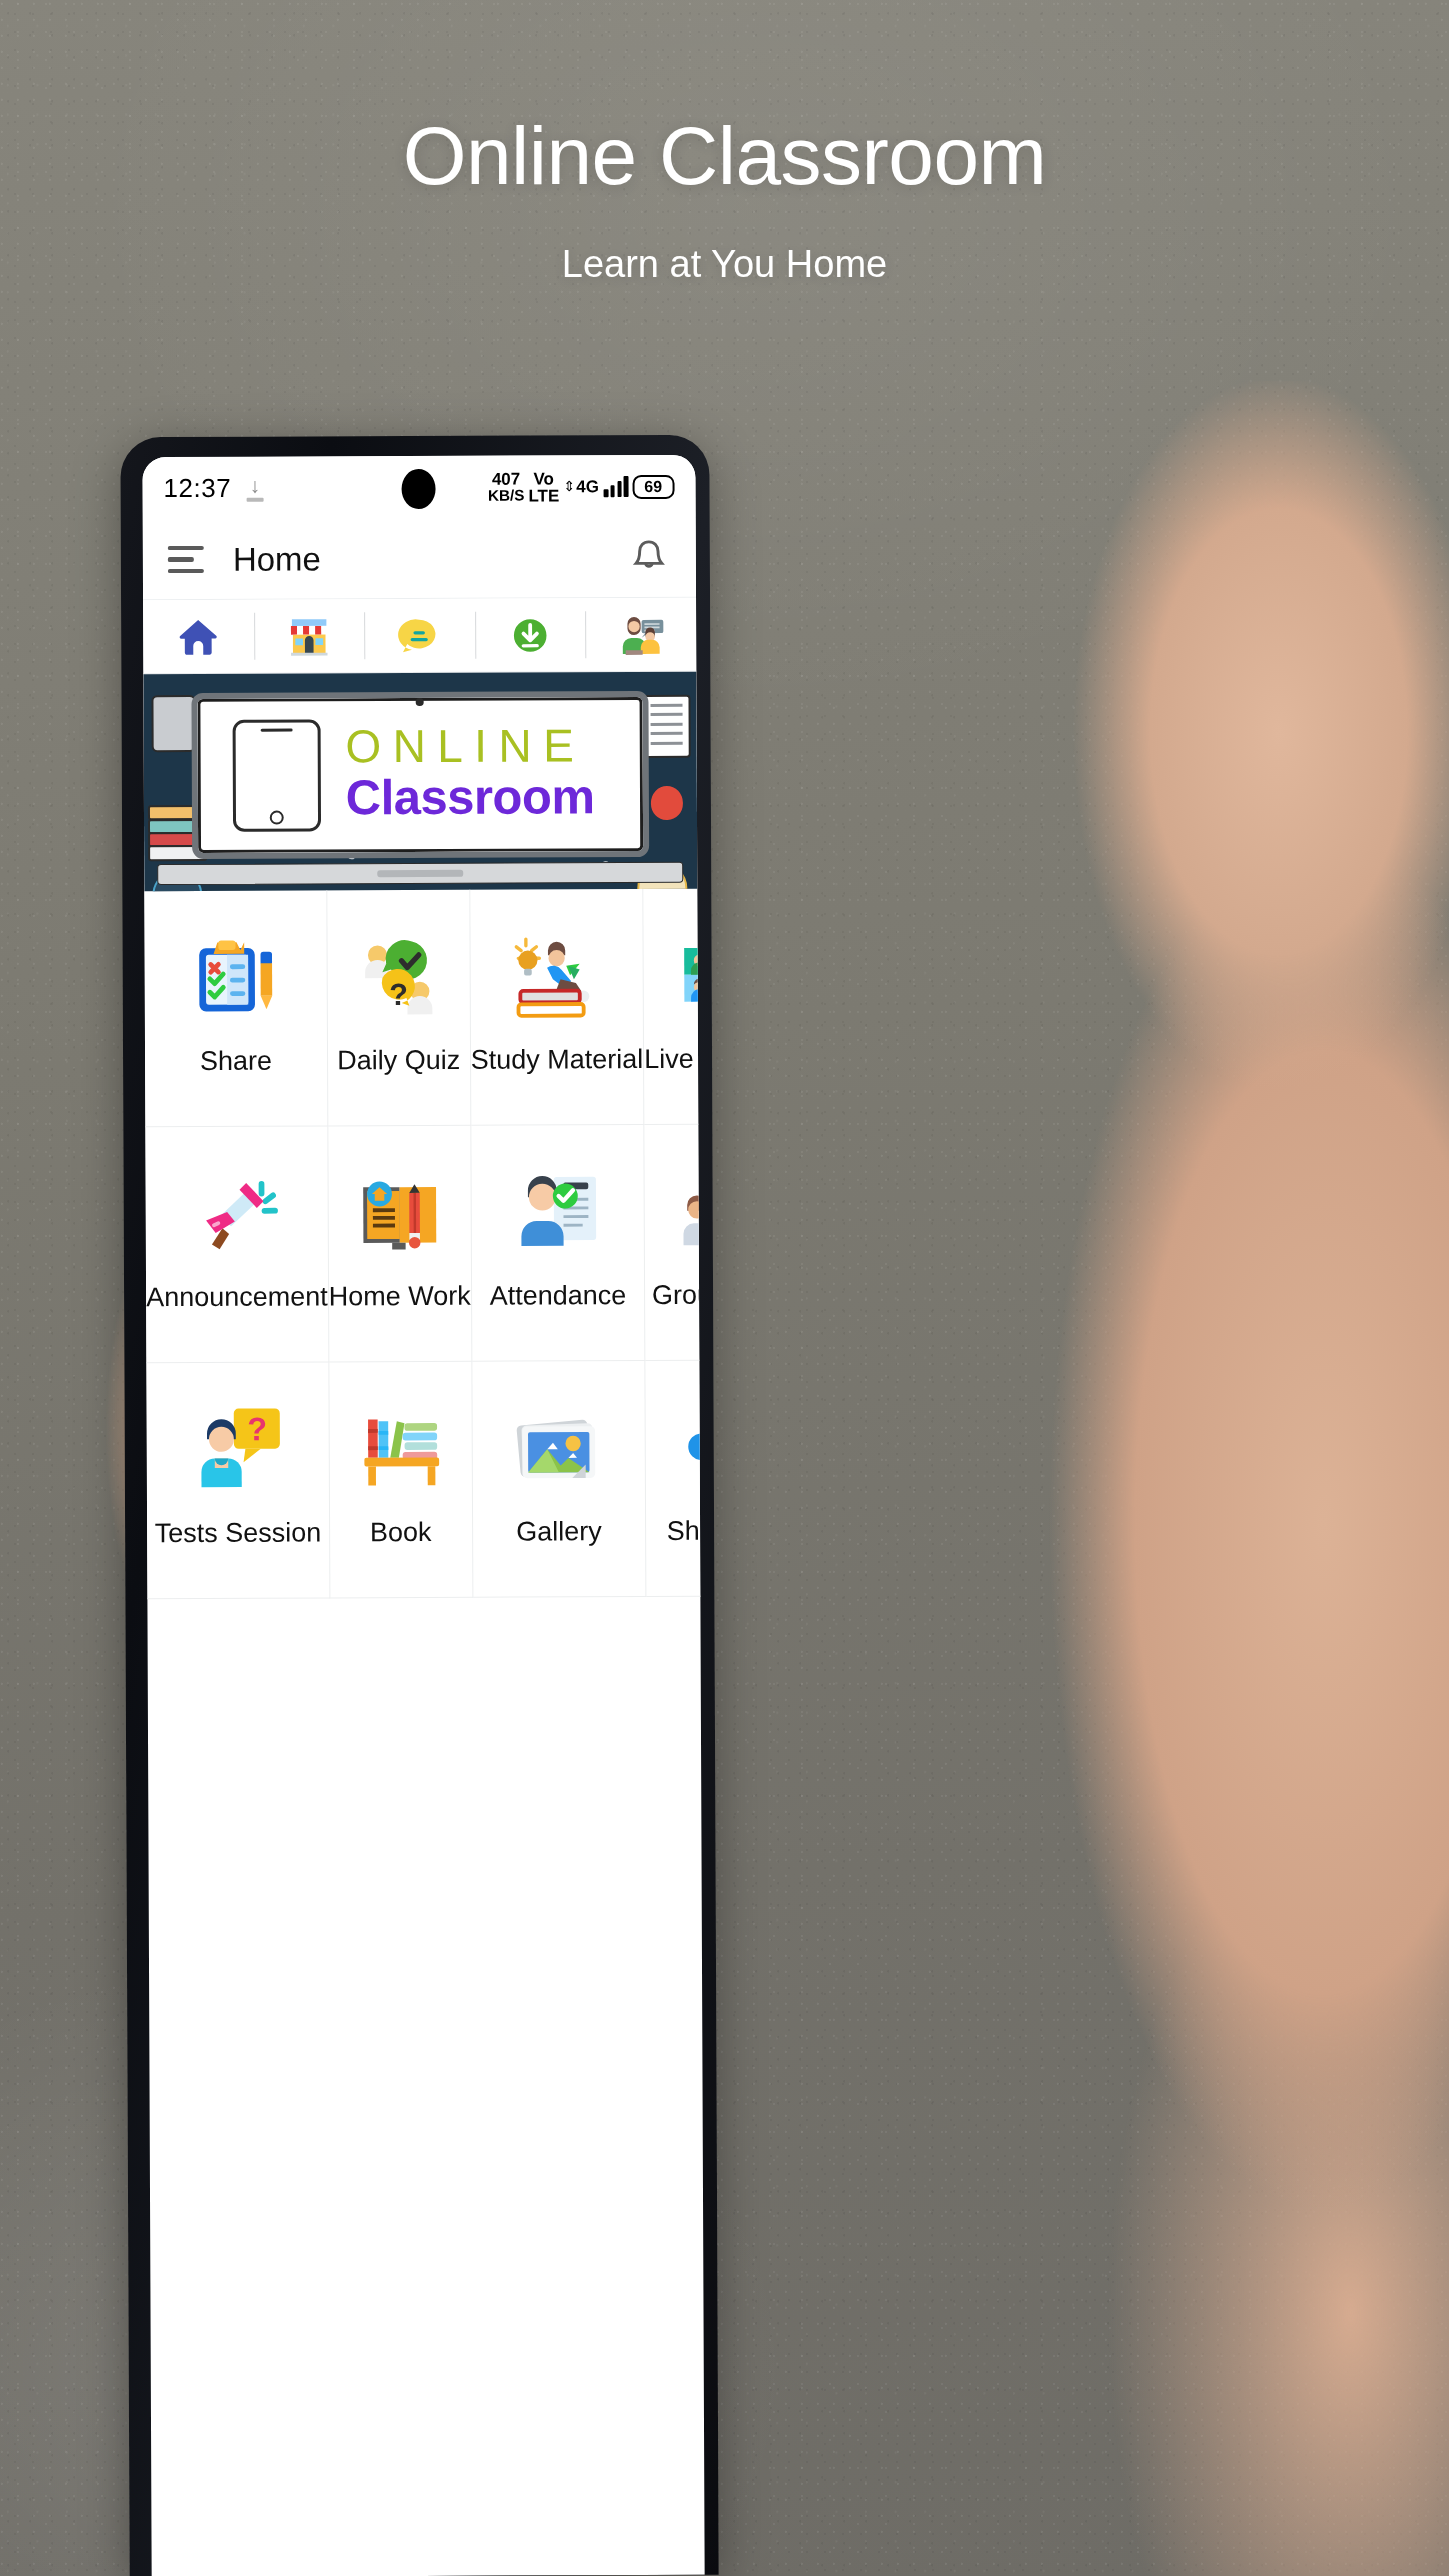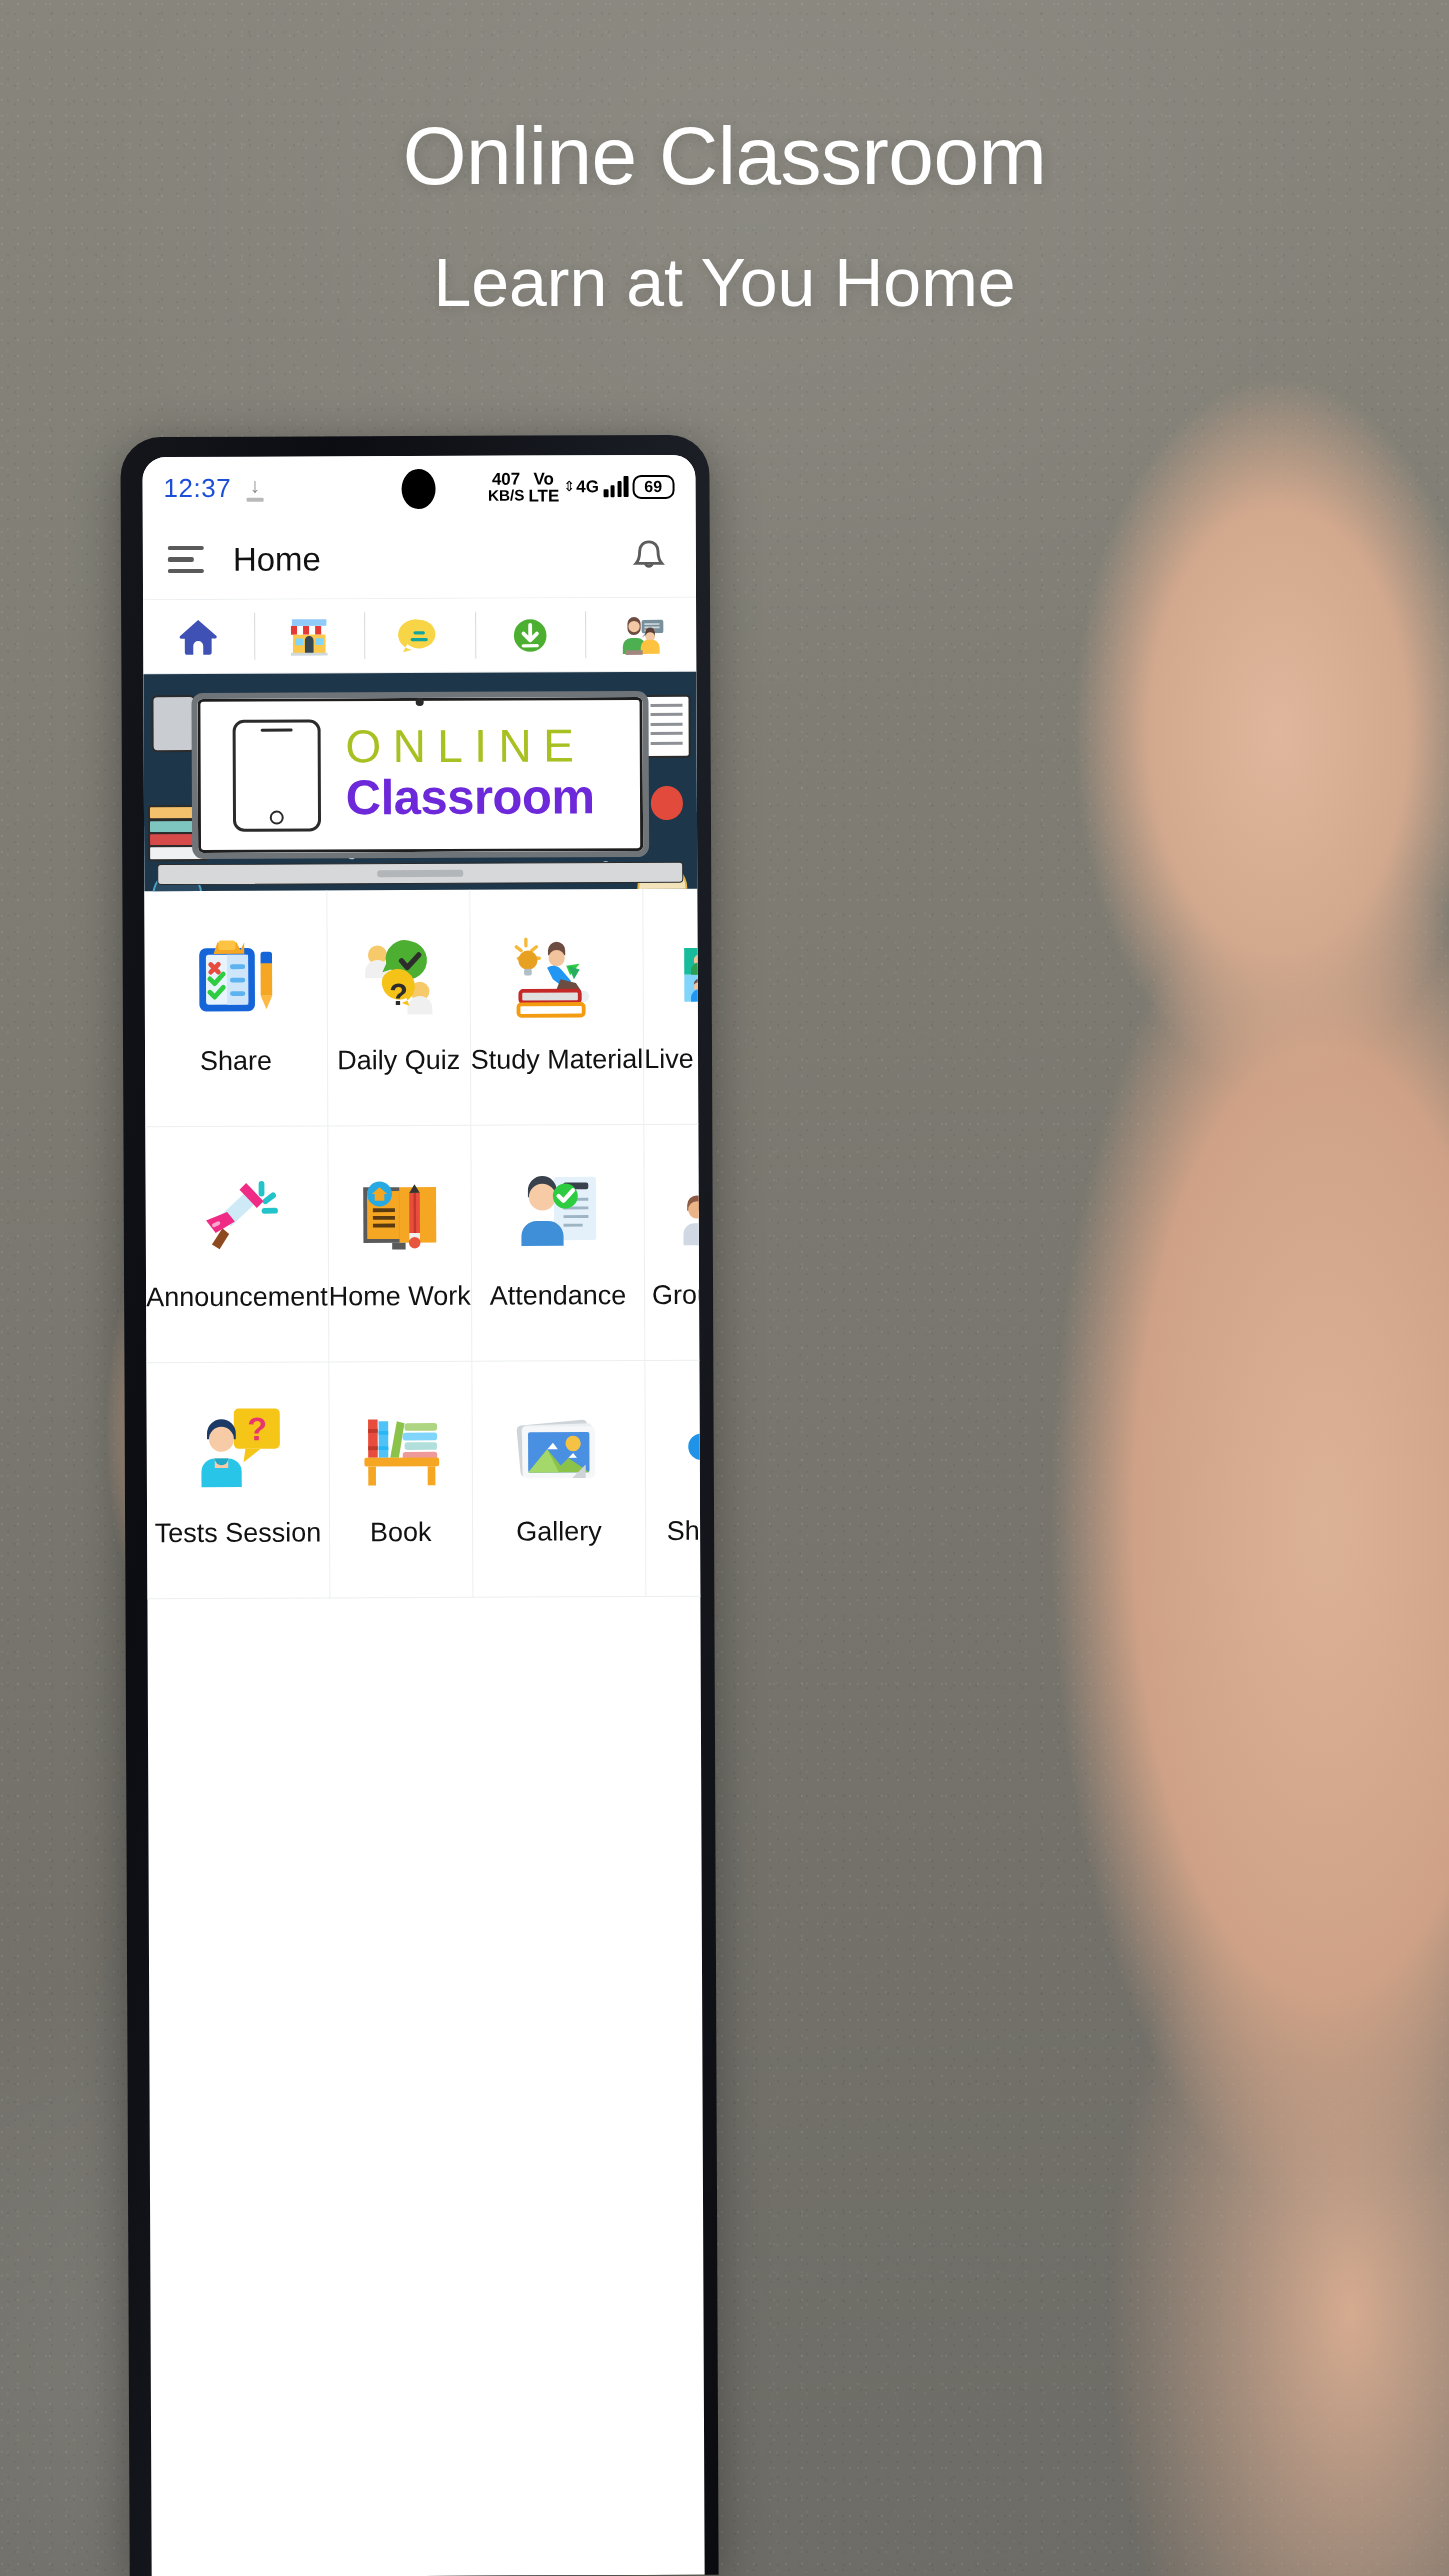--- a/index.html
+++ b/index.html
@@ -32,21 +32,21 @@
   
   #headings {
     position: absolute; left: 0; right: 0; top: 112px;
     text-align: center; color: #fff;
   }
   #title {
     font-size: 82px; font-weight: 400; letter-spacing: -0.5px;
     line-height: 1.08; text-shadow: 0 1.9px 13.3px rgba(0,0,0,.14);
   }
   #subtitle {
-    font-size: 68px; font-weight: 400; margin-top: 42px;
+    font-size: 38px; font-weight: 400; margin-top: 42px;
     letter-spacing: 0px; text-shadow: 0 1.9px 11.4px rgba(0,0,0,.12);
   }
 
   
   .hand { position: absolute; pointer-events: none; }
   #hand-right {
     right: 0px; top: 381px; width: 448px; height: 2195px;
     background:
       radial-gradient(ellipse 286px 496px at 62% 16%, #e0b79c 0%, #d3a98e 45%, rgba(190,150,125,0) 72%),
       radial-gradient(ellipse 343px 858px at 72% 52%, #dcb296 0%, #cfa287 55%, rgba(180,140,115,0) 80%),
@@ -79,21 +79,21 @@
     position: absolute; left: 22px; top: 20px; right: 14.3px; bottom: 0;
     background: #ffffff; border-radius: 23px 23px 0 0;
     overflow: hidden;
   }
 
   
   #statusbar {
     height: 63px; display: flex; align-items: center;
     padding: 0 21px; position: relative; background:#fff;
   }
-  #sb-time { font-size: 26px; color:#1d4ed8; letter-spacing:0.5px; font-weight:400; }
+  #sb-time { font-size: 26px; color:#000000; letter-spacing:0.5px; font-weight:400; }
   #sb-dl { margin-left: 15.3px; display:flex; flex-direction:column; align-items:center; }
   #sb-dl .arw { color:#8b8b8b; font-size: 21px; line-height: 1; }
   #sb-dl .bar { width: 17px; height: 3.8px; background:#b9b9b9; margin-top:1.9px; border-radius:1px;}
   #punch {
     position:absolute; left:50%; transform: translateX(-50%);
     top: 13.3px; width: 34px; height: 40px; background:#000; border-radius: 50%;
   }
   #sb-right { margin-left:auto; display:flex; align-items:center; gap:4px;}
   .sb-stack { display:flex; flex-direction:column; align-items:center; line-height:1.0;}
   .sb-stack span { font-size:17px; font-weight:700; color:#000;}

